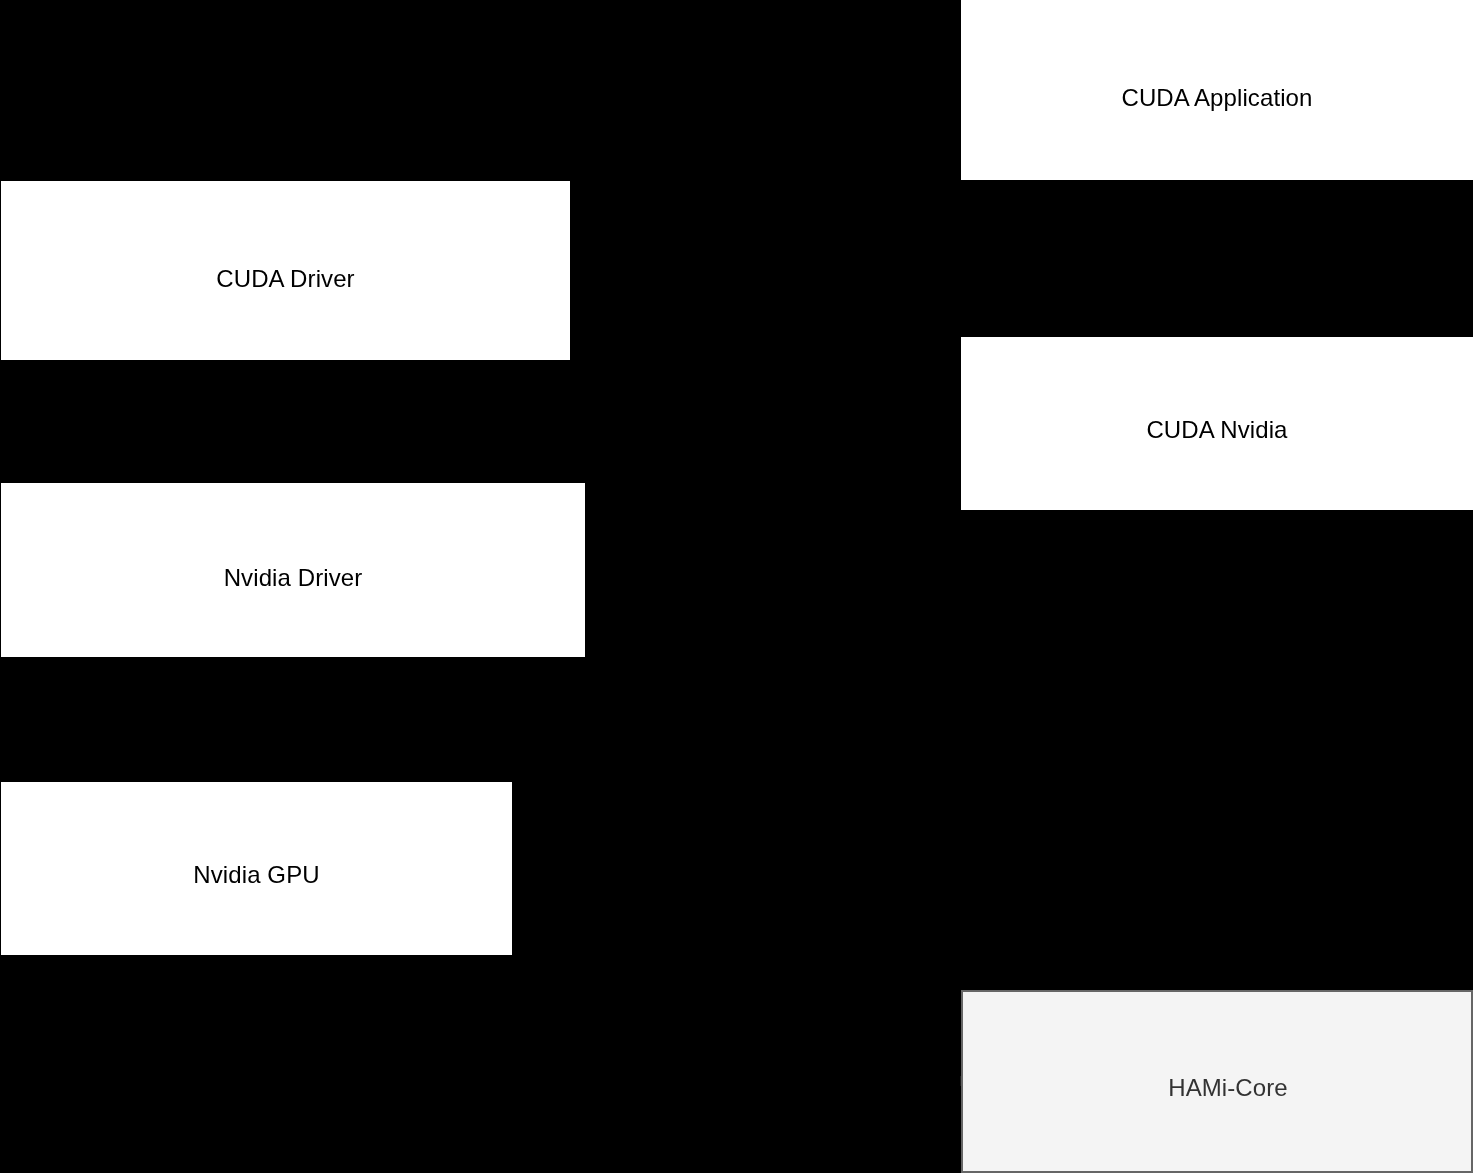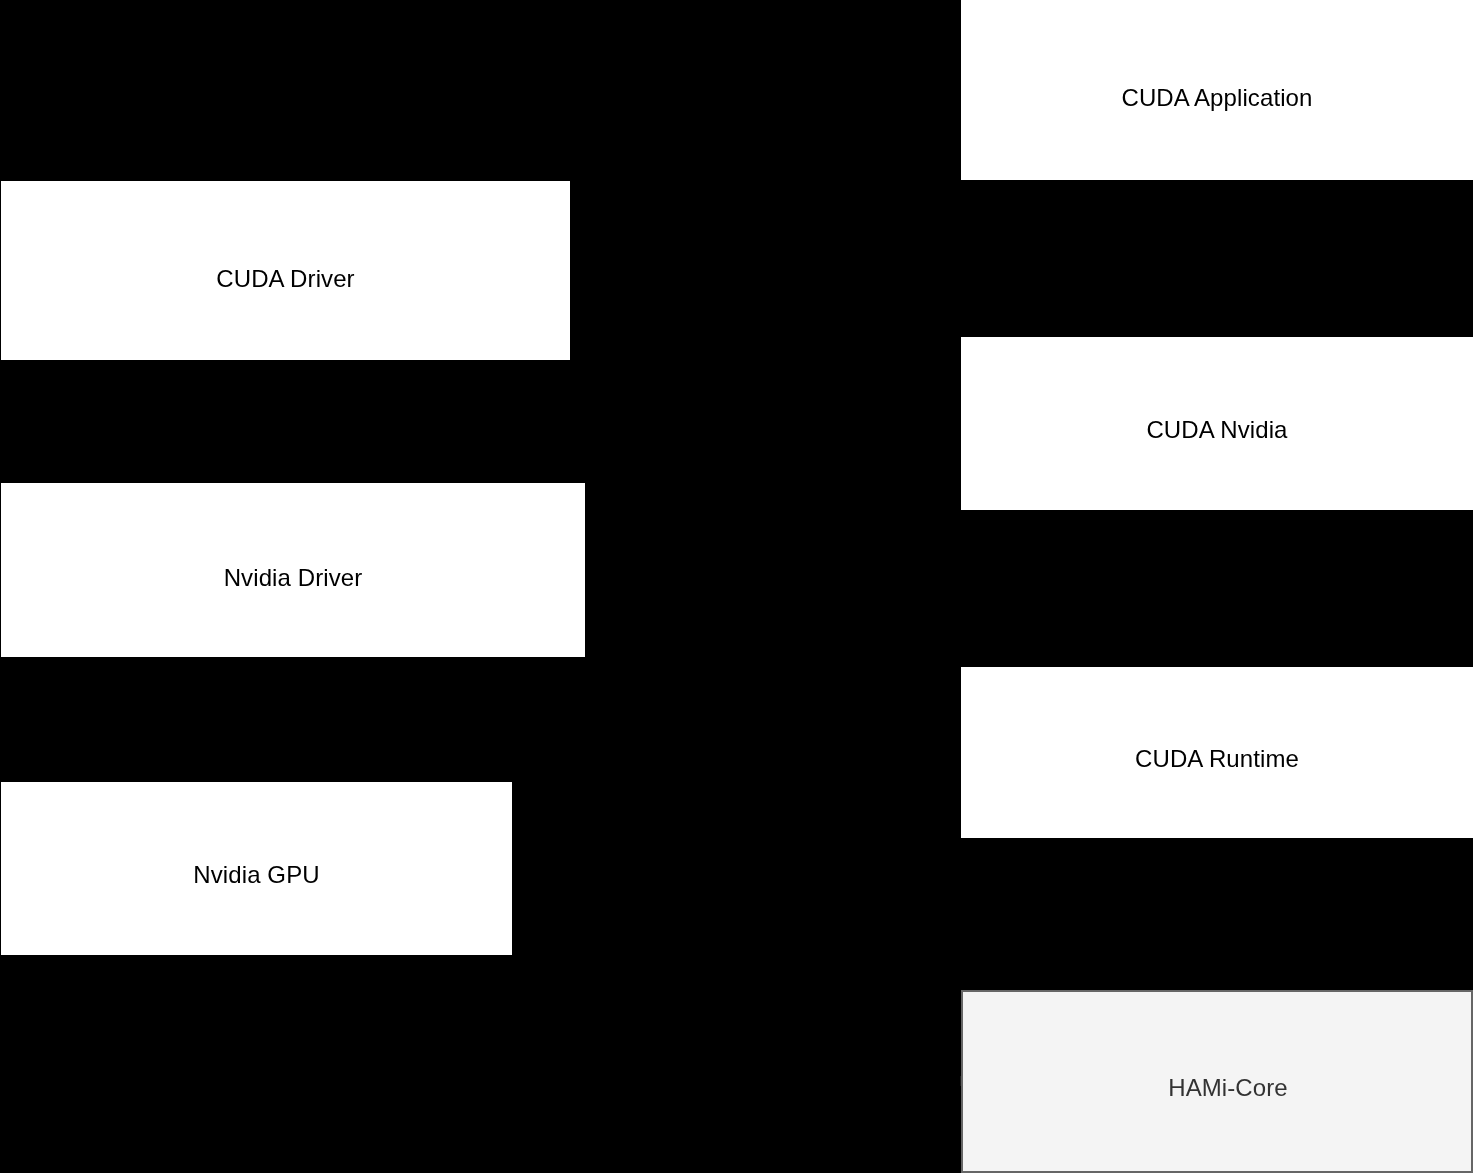--- a/index.html
+++ b/index.html
@@ -98,23 +98,20 @@
   </div>
 
   <div class="node box-white" id="node-cuda-application">
     <span class="node-label">CUDA Application</span>
   </div>
 
   <div class="node box-white" id="node-cuda-library">
     <span class="node-label">CUDA Nvidia</span>
   </div>
 
-  <div class="node box-white" id="node-cuda-runtime">
-    <span class="node-label">CUDA Runtime</span>
-  </div>
 
   <div class="edge-stub" id="edge-stub-hami-left"></div>
 
   <div class="node box-shaded" id="node-hami-core">
     <span class="node-label">HAMi-Core</span>
   </div>
 
 </div>
 
 </body></html>

